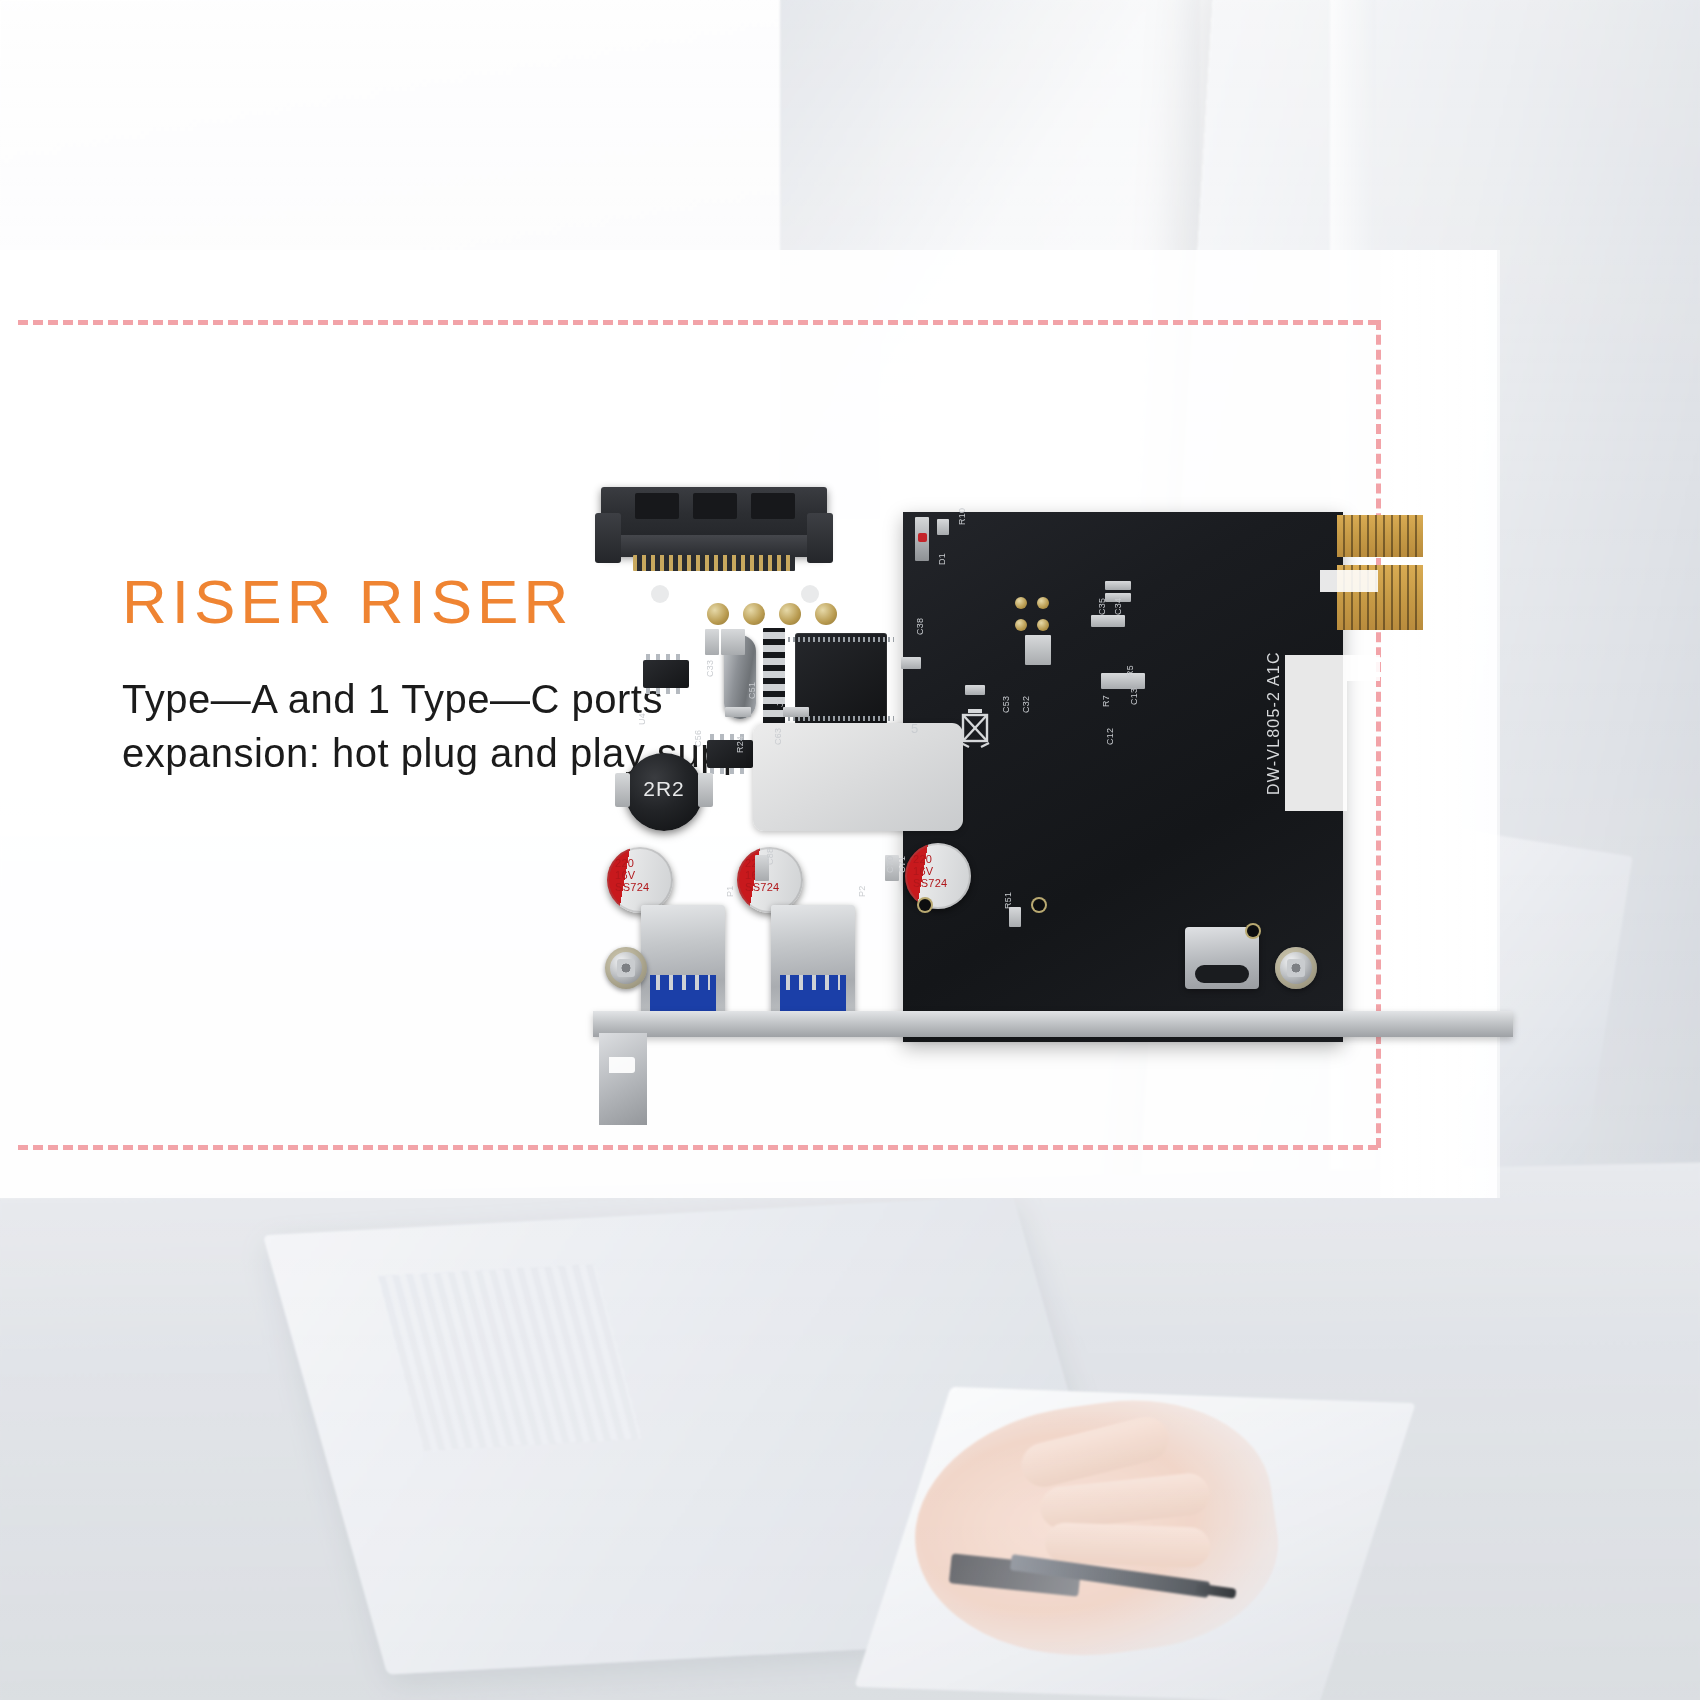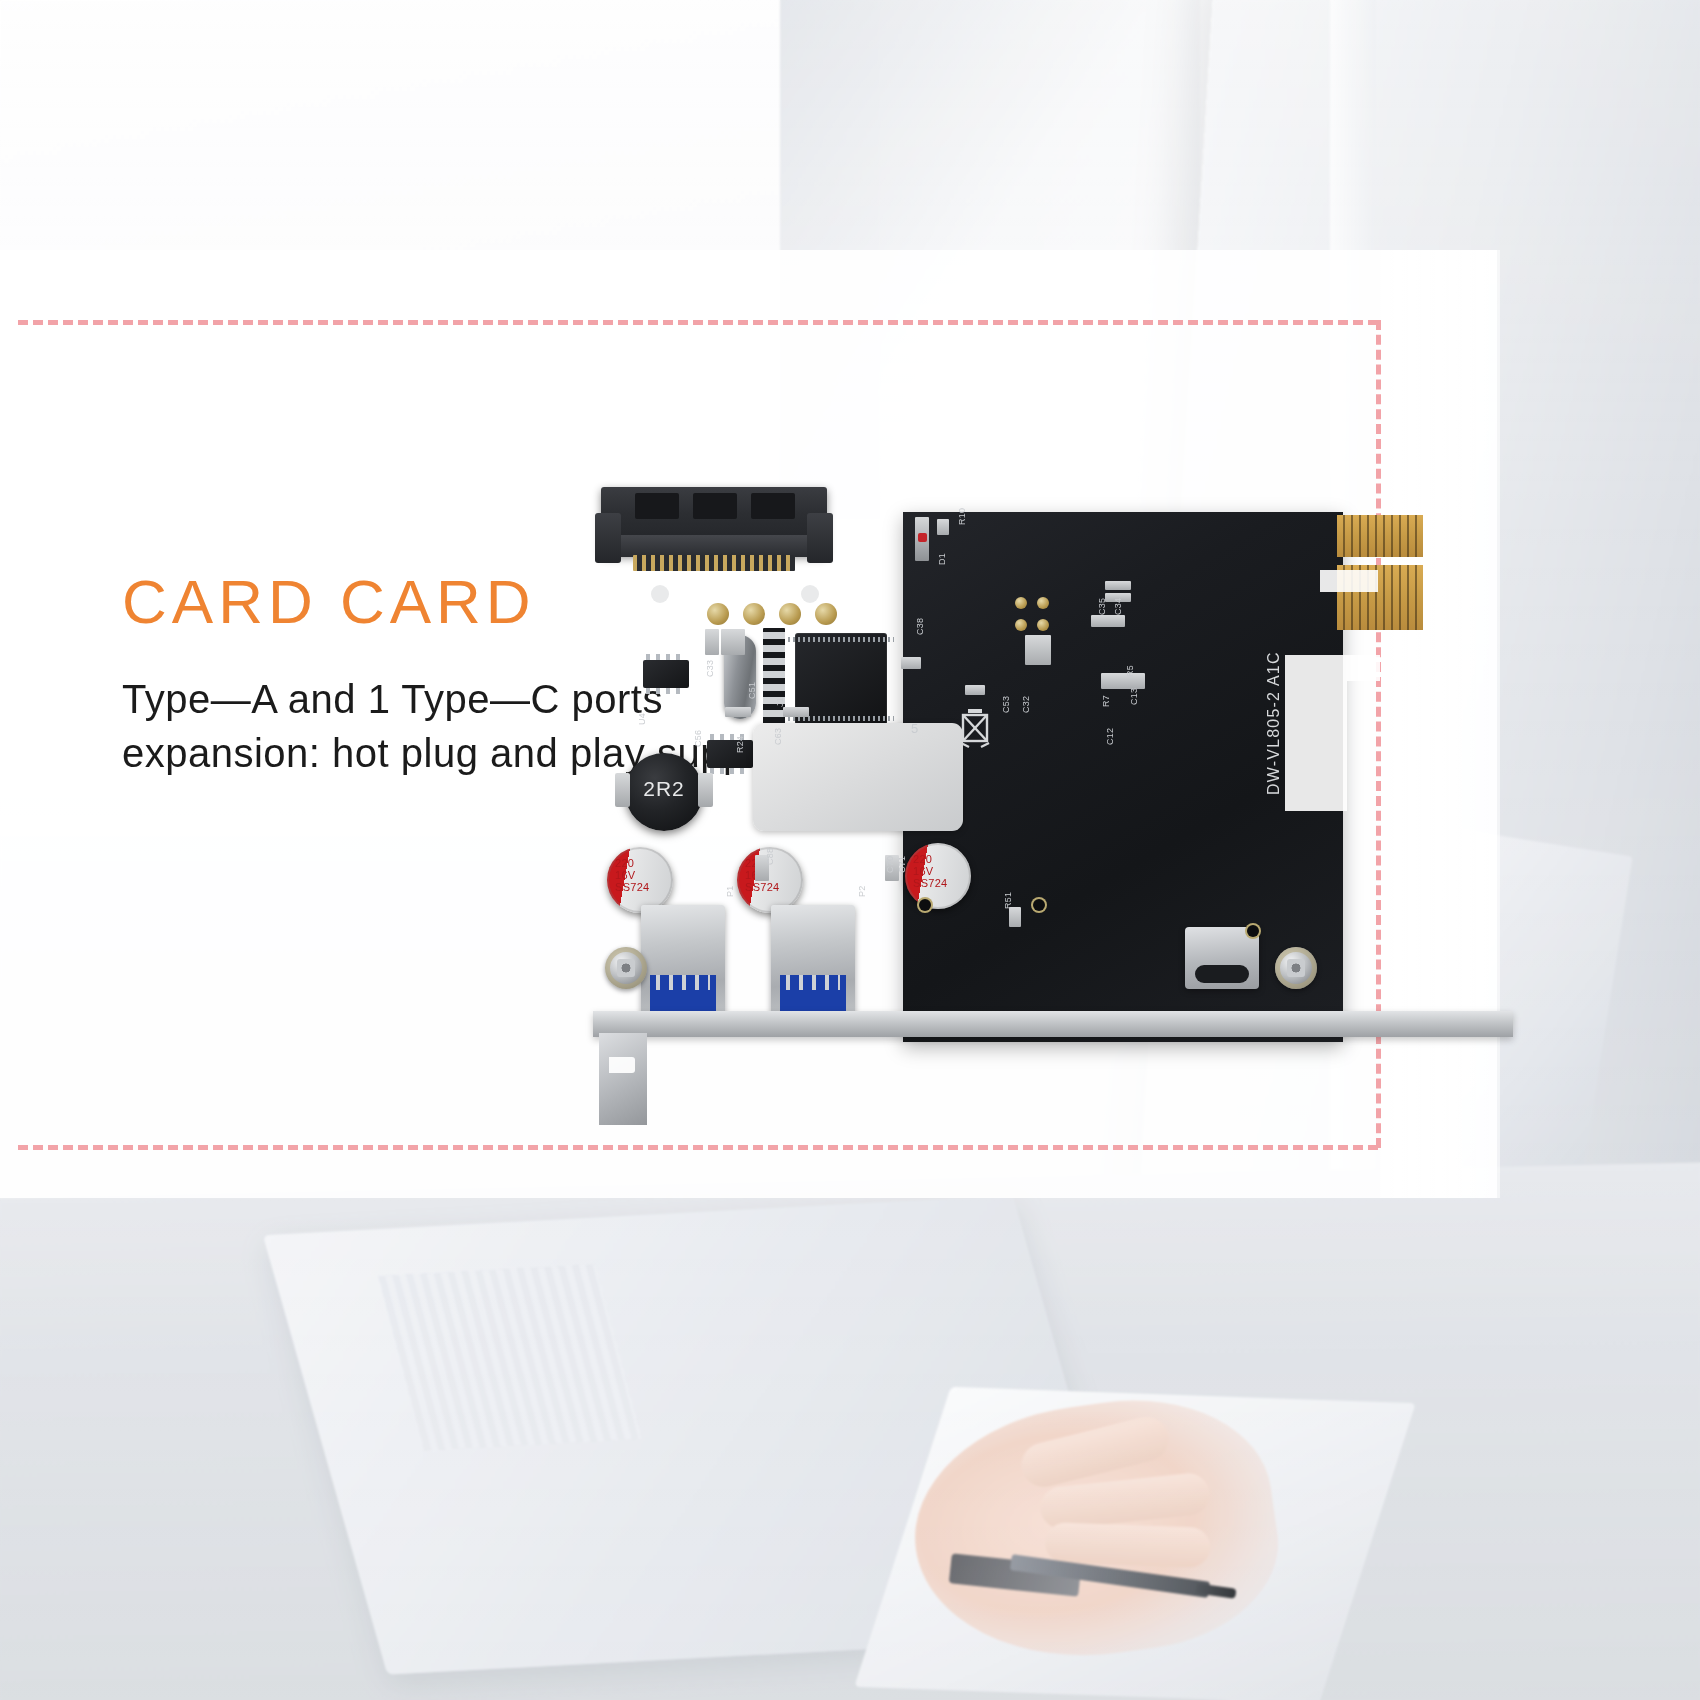--- a/index.html
+++ b/index.html
@@ -510,21 +510,21 @@
     <div class="bg-blurveil"></div>
   </div>
 
   <div class="panel"></div>
   <div class="panel-fade-r"></div>
 
   <div class="dash-h" id="dash-top"></div>
   <div class="dash-h" id="dash-bottom"></div>
   <div class="dash-v" id="dash-right"></div>
 
-  <div class="headline">CARD CARD</div>
+  <div class="headline">RISER RISER</div>
   <div class="subtext">Type—A and 1 Type—C ports expansion: hot plug and play support.</div>
 
   <div id="card">
 
     <div class="pcb"></div>
 
     <div class="fingers" id="fing-short"></div>
     <div class="fingers" id="fing-long"></div>
 
     <div class="pcb-notch" id="notch-a"></div>

